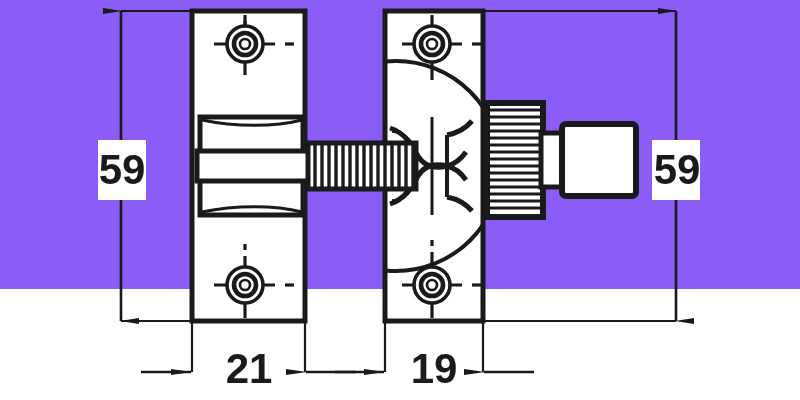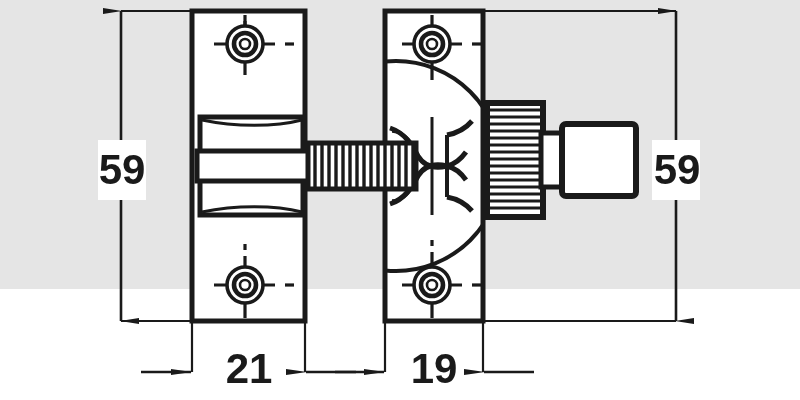--- a/index.html
+++ b/index.html
@@ -9,21 +9,21 @@
     background: #ffffff;
     width: 800px;
     height: 400px;
     overflow: hidden;
     font-family: "Liberation Sans", sans-serif;
   }
   #drawing-root {
     position: relative;
     width: 800px;
     height: 289px;
-    background: #e5e5e5;
+    background: #8b5cf6;
   }
   svg#technical-drawing {
     display: block;
     width: 800px;
     height: 400px;
   }
   .dim-text {
     font-family: "Liberation Sans", sans-serif;
     font-weight: bold;
     font-size: 42px;

